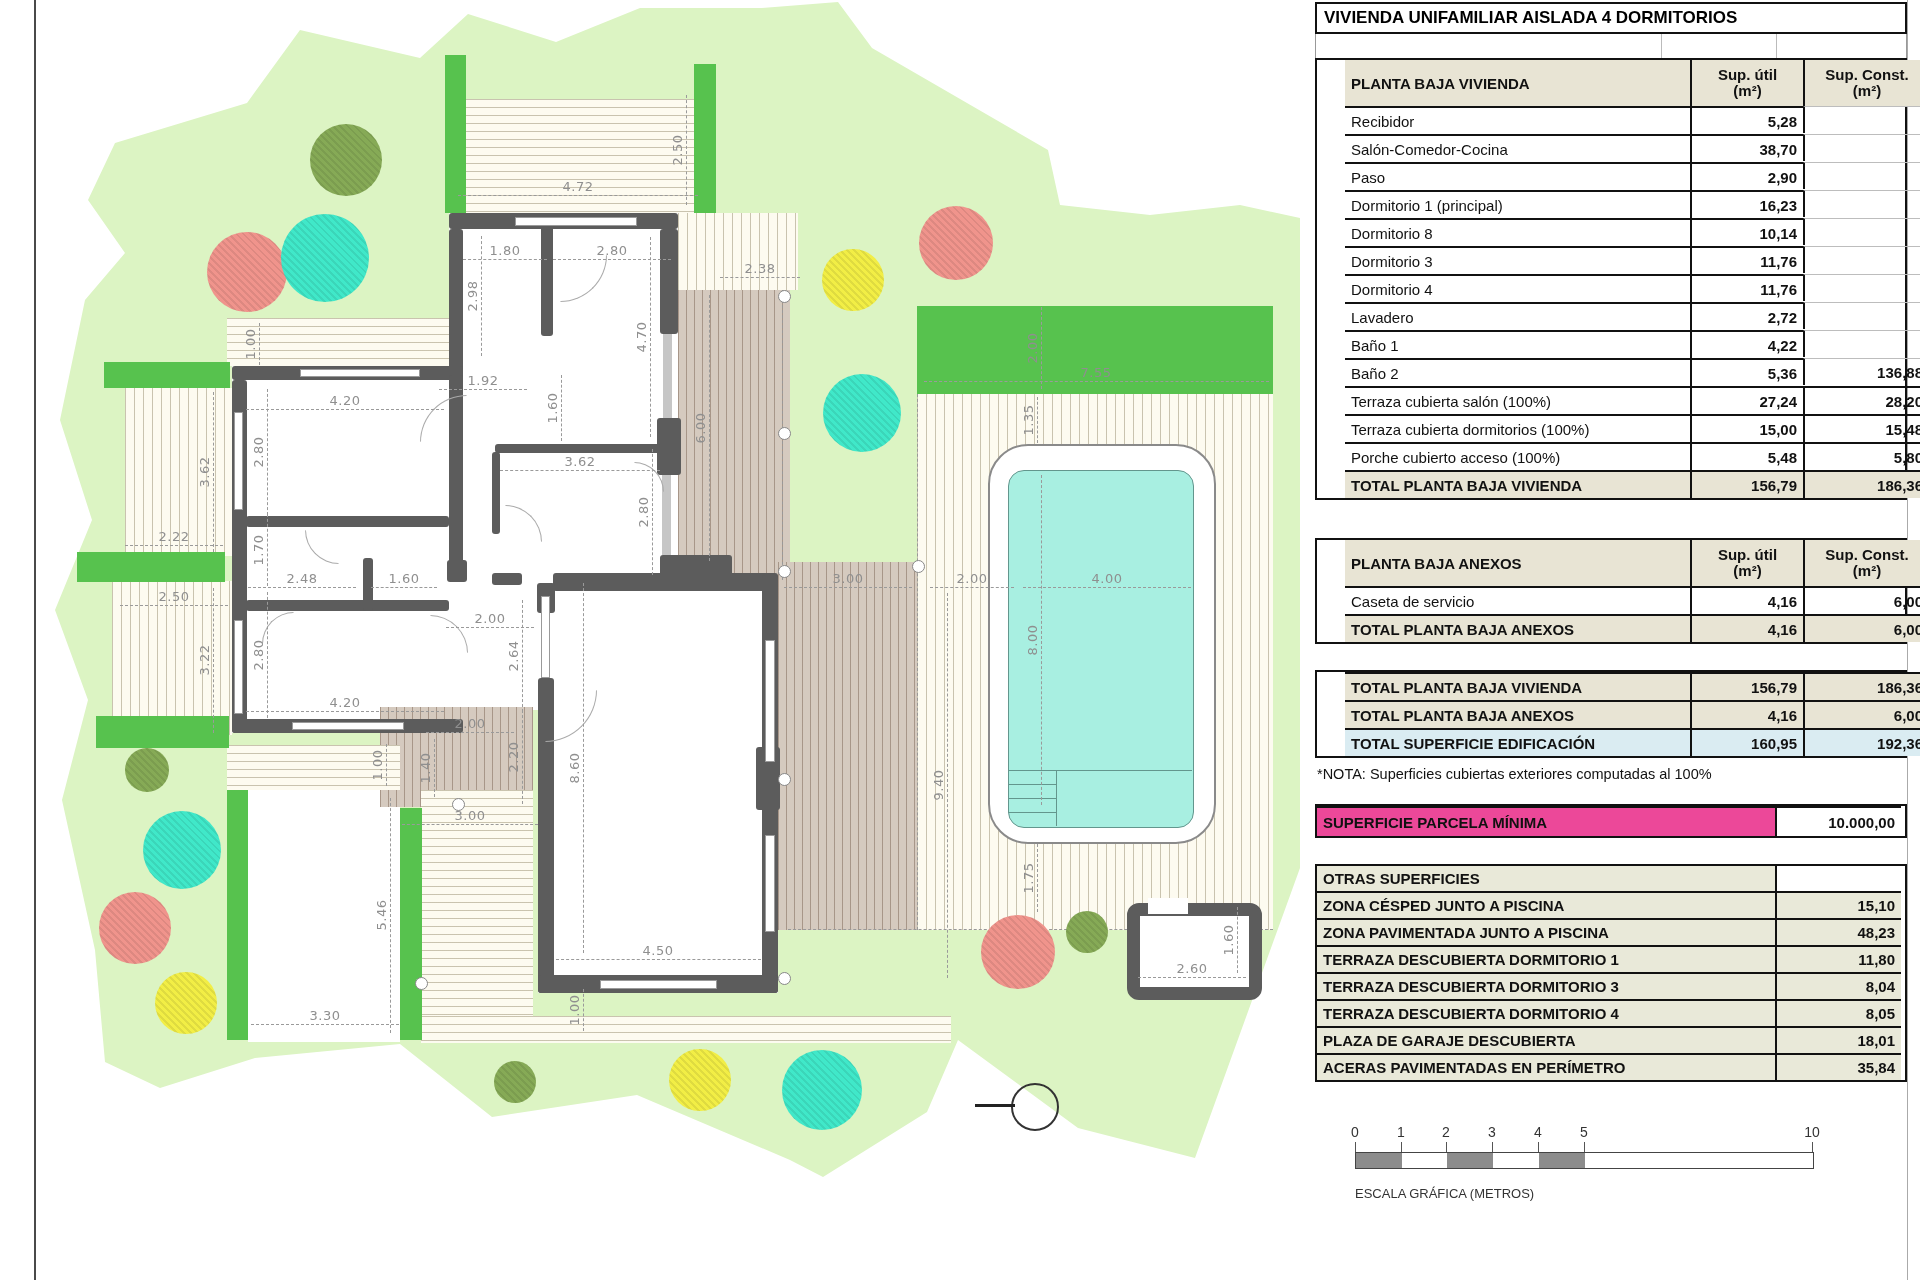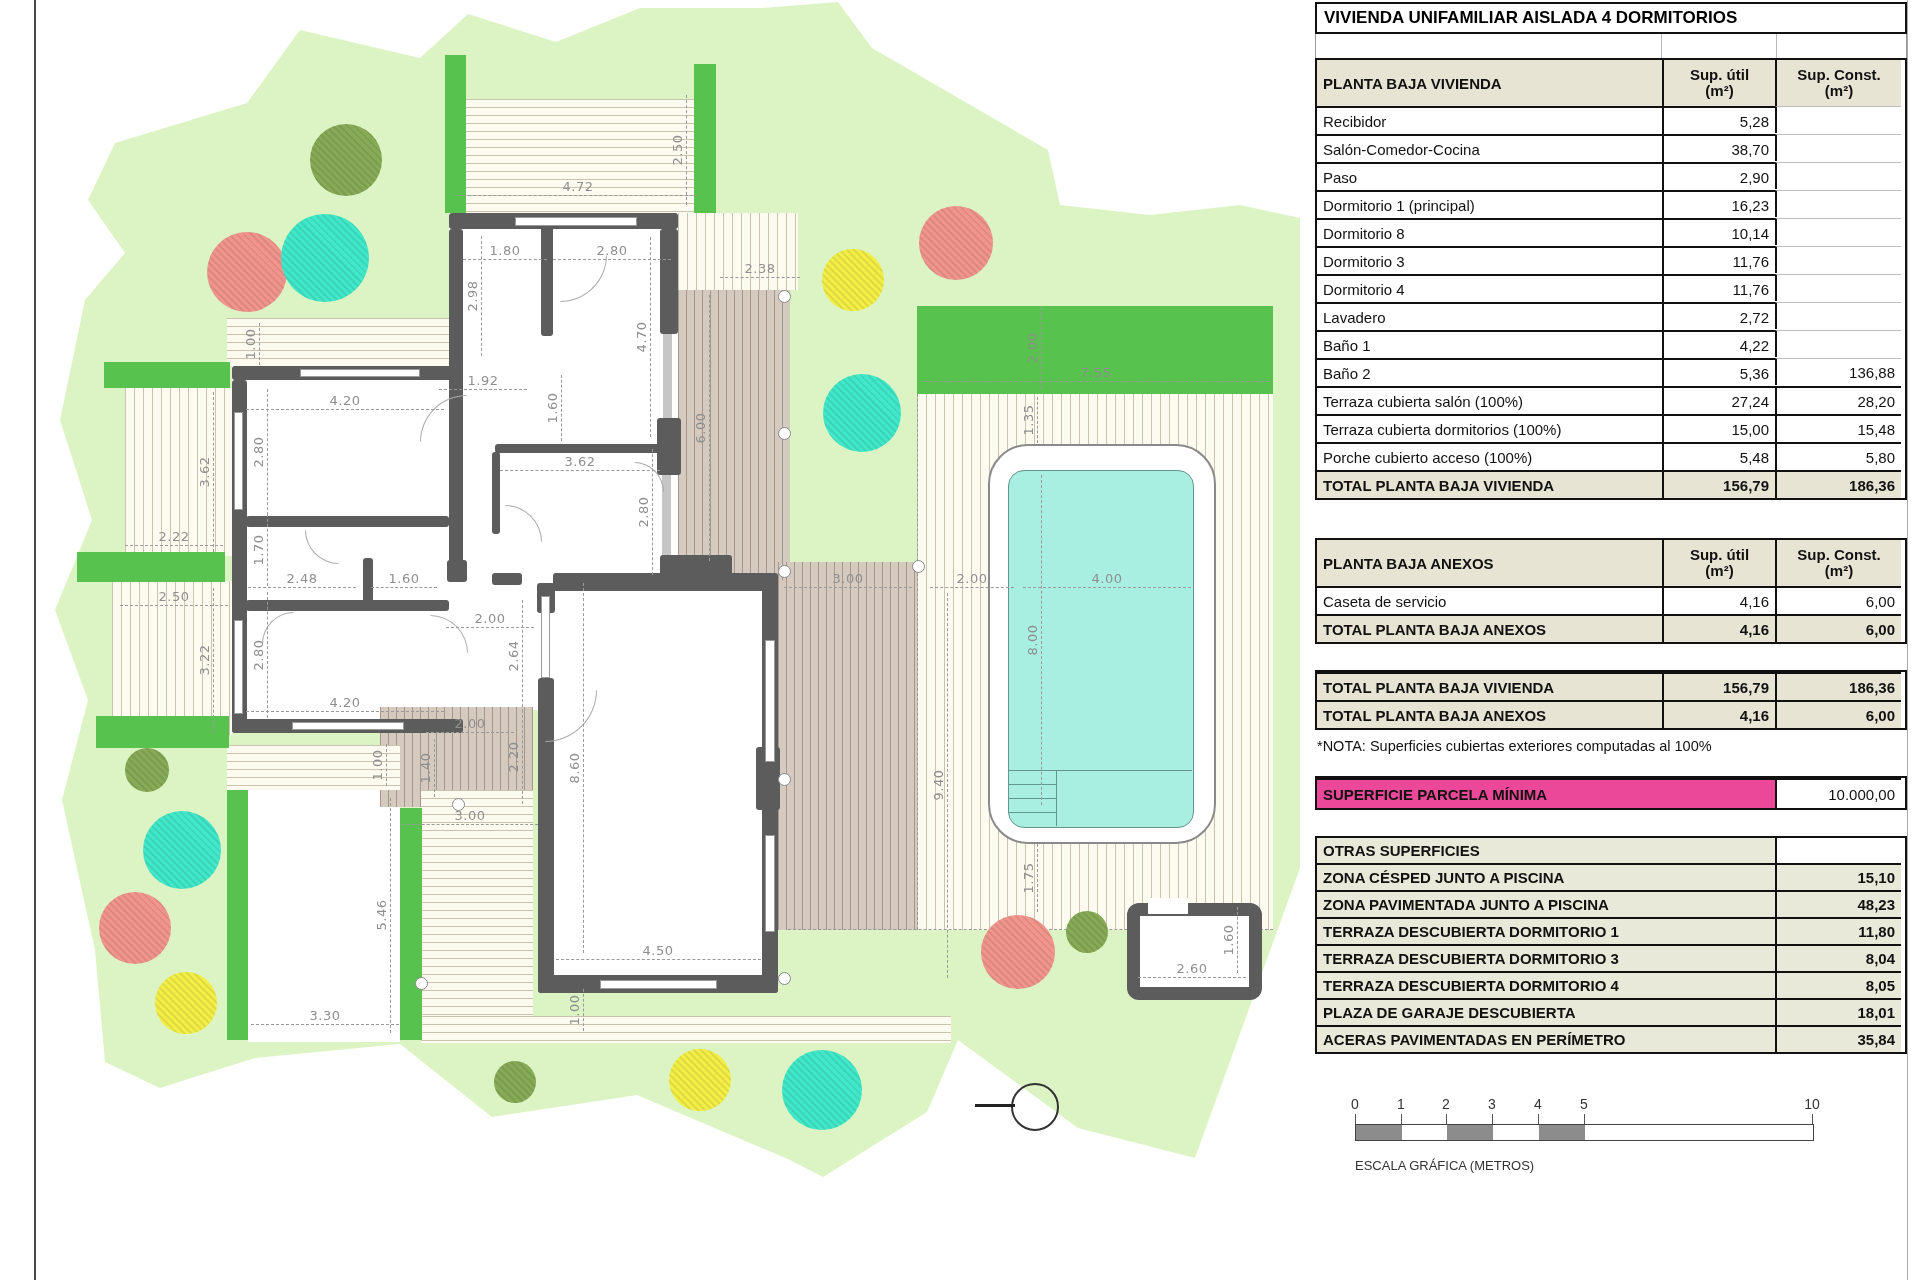--- a/index.html
+++ b/index.html
@@ -45,29 +45,29 @@
   #north-circle{left:1011px;top:1083px;width:44px;height:44px;border:2px solid #333;border-radius:50%;}
   #north-line{left:975px;top:1104px;width:40px;height:3px;background:#222;}
 
   
   #panel{left:1315px;top:2px;width:592px;}
   #title-box{border:2px solid #111;background:#fff;font-weight:bold;font-size:17px;
              padding:3px 7px;height:22px;line-height:22px;}
   #title-spacer{height:24px;border-left:1px solid #999;border-right:1px solid #999;position:relative;}
   #title-spacer i{position:absolute;top:0;width:1px;height:100%;background:#bbb;}
   .tbl{border:2px solid #111;background:#fff;}
-  .trow{display:grid;grid-template-columns:345px 113px 126px;}
+  .trow{display:grid;grid-template-columns:345px 113px 126px;margin-left:28px;}
   .trow2{display:grid;grid-template-columns:458px 126px;}
   .c{border-left:2px solid #111;border-top:2px solid #111;font-size:15px;color:#111;
      padding:0 6px;display:flex;align-items:center;height:26px;box-sizing:content-box;}
   .trow .c:first-child,.trow2 .c:first-child{border-left:none;}
   .thead .c{border-top:none;height:46px;}
   .hdr{font-weight:bold;background:#e8e4d4;}
   .hdr.num2{flex-direction:column;justify-content:center;line-height:16px;}
-  .num{justify-content:flex-end;font-weight:normal;}
+  .num{justify-content:flex-end;font-weight:bold;}
   .c.thin{border-top:1px solid #bdbdbd;padding-left:16px;}
   .total .c{background:#e8e4d4;font-weight:bold;}
   .blue .c{background:#daecf2;font-weight:bold;}
   .beige .c{background:#e8e4d4;font-weight:bold;}
   .gap{position:relative;}
   #nota{font-size:14.5px;color:#111;padding:8px 2px 0 2px;}
   .otr .c{background:#e9e9d9;font-weight:bold;height:25px;}
   .otr .c.plain{background:#fff;}
   #scalebar{position:relative;margin-top:42px;margin-left:40px;width:470px;height:90px;}
   #sb-bar{position:absolute;top:28px;left:0;width:457px;height:15px;border:1px solid #444;display:flex;}
@@ -444,20 +444,25 @@
       <div class="trow rsm beige">
       <div class="c lbl">TOTAL PLANTA BAJA VIVIENDA</div>
       <div class="c num vcell">156,79</div>
       <div class="c num vcell">186,36</div>
     </div>
       <div class="trow rsm beige">
       <div class="c lbl">TOTAL PLANTA BAJA ANEXOS</div>
       <div class="c num vcell">4,16</div>
       <div class="c num vcell">6,00</div>
     </div>
+      <div class="trow rsm blue">
+      <div class="c lbl">TOTAL SUPERFICIE EDIFICACIÓN</div>
+      <div class="c num vcell">160,95</div>
+      <div class="c num vcell">192,36</div>
+    </div>
     </div>
 
   <div id="nota">*NOTA: Superficies cubiertas exteriores computadas al 100%</div>
 
   <div class="gap" style="height:22px"></div>
 
   <div class="tbl">
     <div class="trow2">
       <div class="c lbl" style="background:#ec4899;font-weight:bold;height:28px">SUPERFICIE PARCELA MÍNIMA</div>
       <div class="c num" style="height:28px">10.000,00</div>

